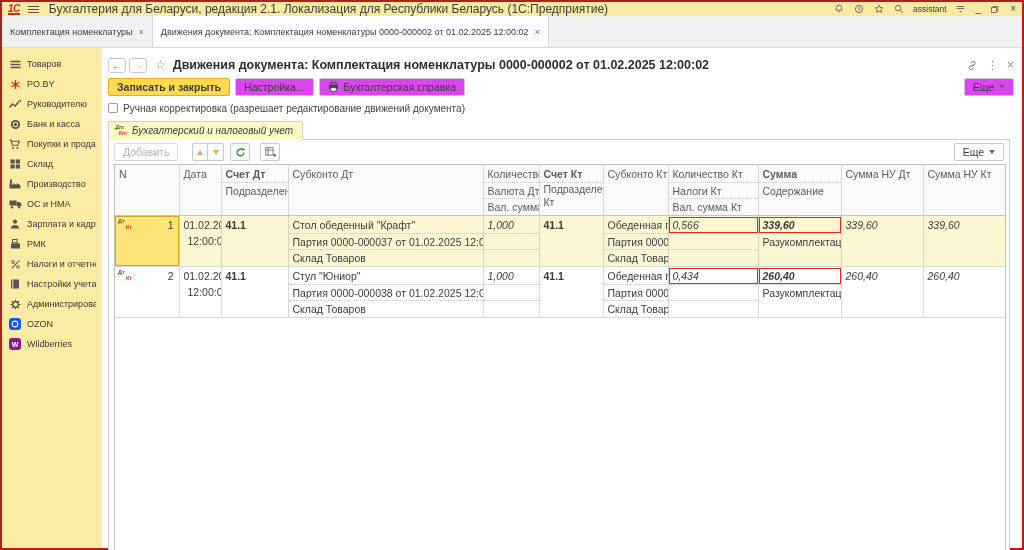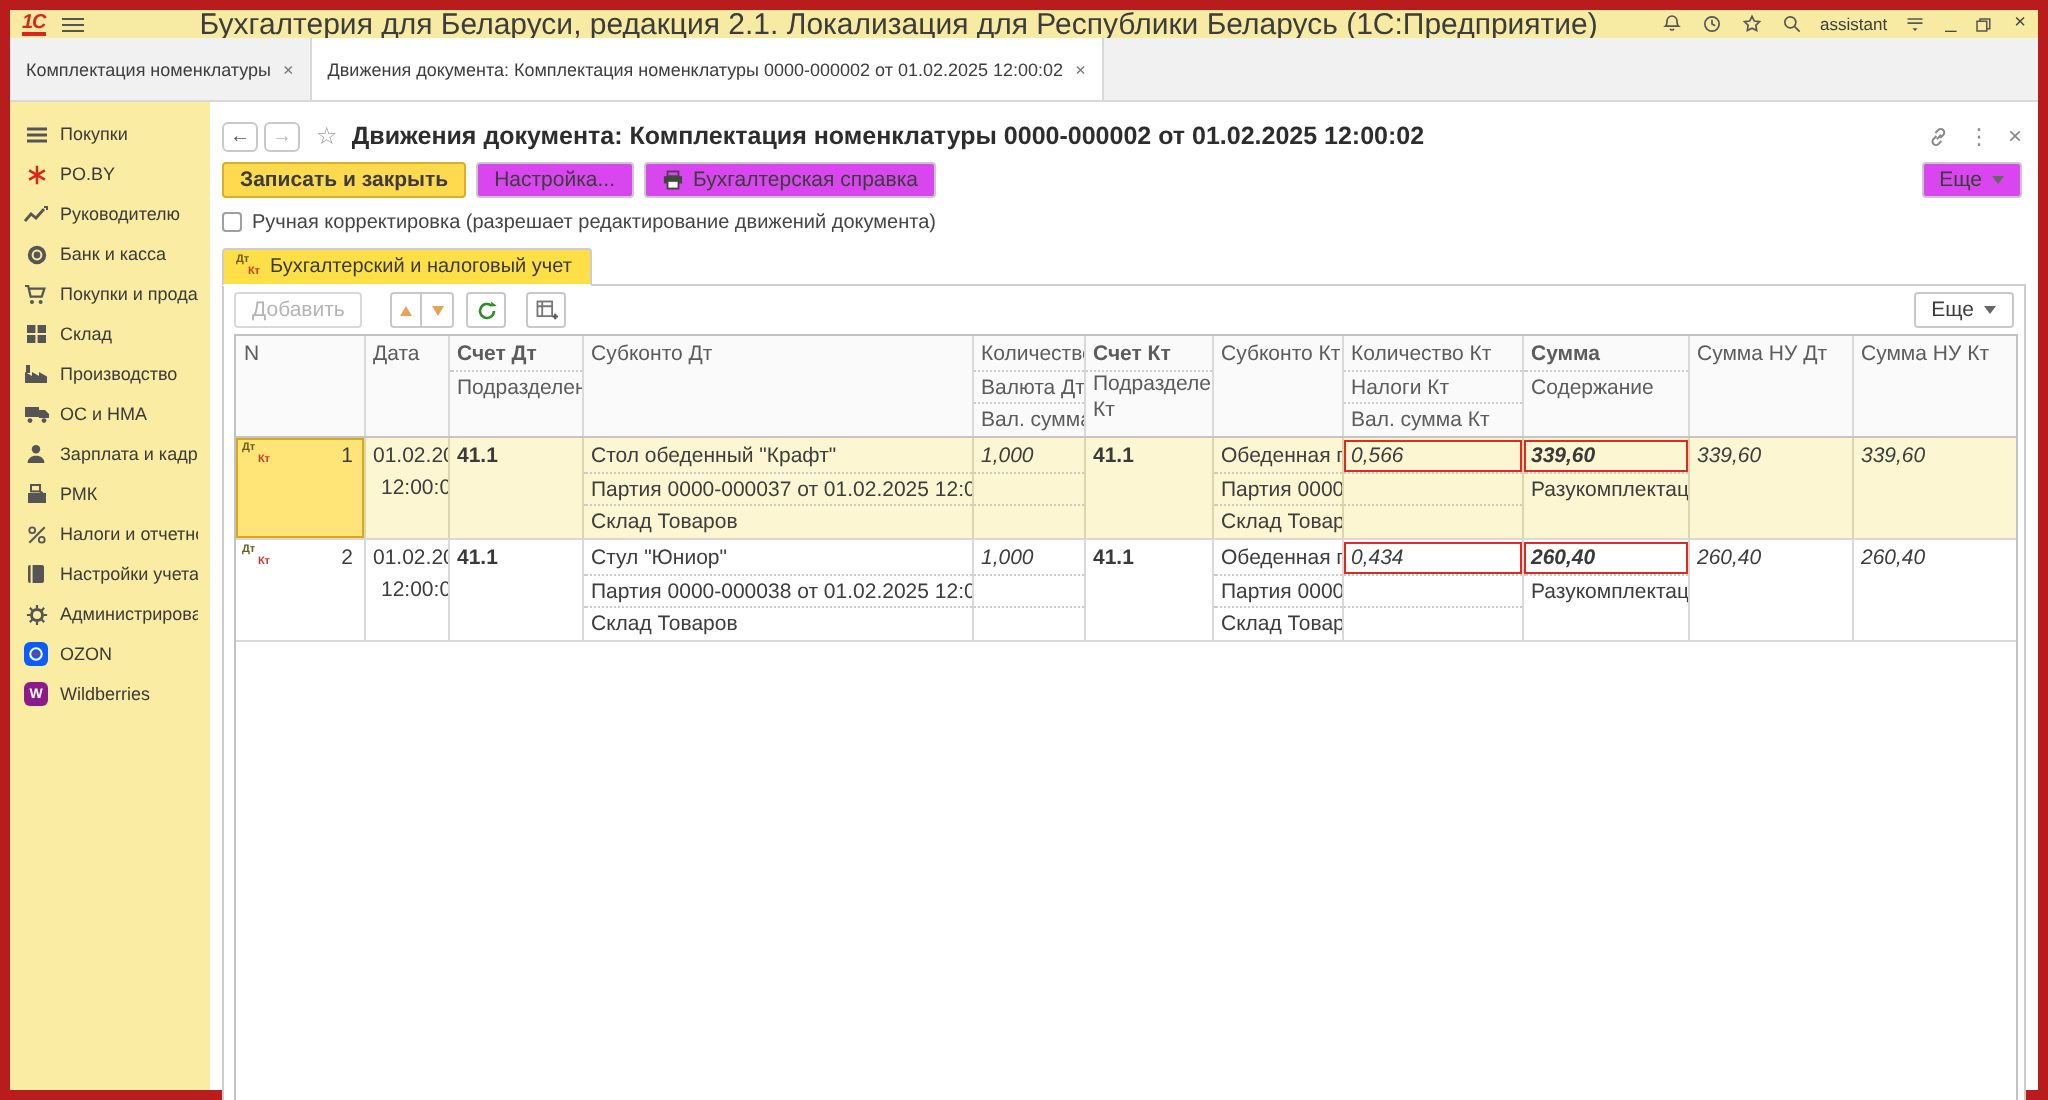--- a/index.html
+++ b/index.html
@@ -1,25 +1,25 @@
 <!DOCTYPE html>
 <html><head>
 <meta charset="utf-8">
 <style>
   * { margin:0; padding:0; box-sizing:border-box; }
   html,body { width:1024px; height:550px; overflow:hidden; }
   body { font-family:"Liberation Sans","DejaVu Sans",sans-serif; background:#fff; color:#333; }
-  .app { width:1024px; height:550px; border:5px solid #b91c1c; display:flex; flex-direction:column; background:#fff; }
+  .app { width:1024px; height:550px; border:2px solid #b91c1c; display:flex; flex-direction:column; background:#fff; }
 
   
   .titlebar { height:14px; background:#f7eba3; display:flex; align-items:center; padding:0 6px; flex:0 0 auto; }
   .logo1c { color:#d8281e; font-weight:bold; font-style:italic; font-size:10px; letter-spacing:-0.5px; border-bottom:2px solid #d8281e; line-height:9px; margin-right:8px; }
   .hamb { width:11px; margin-right:10px; display:flex; flex-direction:column; gap:2px; }
   .hamb i { display:block; height:1px; background:#555; }
-  .wtitle { font-size:15px; color:#3c3c3c; white-space:nowrap; overflow:hidden;margin-left:48px; }
+  .wtitle { font-size:12px; color:#3c3c3c; white-space:nowrap; overflow:hidden; }
   .tspacer { flex:1; }
   .tbico { width:13px; height:11px; display:inline-flex; align-items:center; justify-content:center; margin-left:7px; }
   .tbico svg { display:block; }
   .assist { font-size:8.5px; color:#3c3c3c; margin-left:8px; }
   .wbtn { font-size:10px; color:#444; margin-left:9px; line-height:10px; }
 
   
   .tabbar { height:32px; background:#f1f1f1; border-bottom:1px solid #d9d9d9; display:flex; align-items:stretch; flex:0 0 auto; }
   .apptab { display:flex; align-items:center; padding:0 8px; font-size:9px; color:#3d3d3d; border-right:1px solid #d9d9d9; white-space:nowrap; }
   .apptab.active { background:#fff; }
@@ -51,21 +51,21 @@
   .btn .bico { margin-right:5px; display:inline-flex; }
   .cmdspacer { flex:1; }
   .caret { width:0; height:0; border-left:3px solid transparent; border-right:3px solid transparent; border-top:4px solid #666; margin-left:5px; }
 
   
   .checkrow { display:flex; align-items:center; padding:4px 8px 0 6px; height:18px; }
   .cbox { width:10px; height:10px; border:1px solid #9f9f9f; border-radius:2px; background:#fff; margin-right:5px; flex:0 0 auto; }
   .cblabel { font-size:10px; color:#444; }
 
   
-  .doctab { display:inline-flex; align-items:flex-end; margin-left:6px; margin-top:3px; padding:2px 9px 3px 6px; border:1px solid #cdcdcd; border-bottom:1px solid #fff; background:#fde047; position:relative; z-index:2; margin-bottom:-1px; font-size:10px; color:#3a3a3a; border-radius:2px 2px 0 0; }
+  .doctab { display:inline-flex; align-items:flex-end; margin-left:6px; margin-top:3px; padding:2px 9px 3px 6px; border:1px solid #cdcdcd; border-bottom:1px solid #fff; background:#fef9c3; position:relative; z-index:2; margin-bottom:-1px; font-size:10px; color:#3a3a3a; border-radius:2px 2px 0 0;font-style:italic; }
   .panel { margin-left:6px; width:902px; height:438px; border:1px solid #cdcdcd; background:#fff; position:relative; z-index:1; }
 
   .tgtoolbar { display:flex; align-items:center; padding:3px 5px; height:24px; }
   .tbtn { height:18px; border:1px solid #c9c9c9; border-radius:2px; background:#fff; display:inline-flex; align-items:center; justify-content:center; padding:0 8px; font-size:10.5px; color:#3c3c3c; margin-right:4px; }
   .tbtn.dis { color:#b5b5b5; border-color:#d9d9d9; }
   .sqbtn { width:20px; padding:0; }
   .arrgrp { display:inline-flex; margin:0 6px 0 10px; }
   .arrgrp .tbtn { margin-right:0; border-radius:0; width:16px; padding:0; }
   .arrgrp .tbtn:first-child { border-radius:2px 0 0 2px; }
   .arrgrp .tbtn:last-child { border-radius:0 2px 2px 0; border-left:none; }
@@ -165,21 +165,21 @@
 
   <div class="bodyrow">
 
     <div class="sidebar">
       <div class="sbitem">
         <span class="sbicon">
             <svg width="11" height="9" viewBox="0 0 11 9">
               <path d="M0.5 1.5h10M0.5 4.5h10M0.5 7.5h10" stroke="#555" stroke-width="1.6"></path>
             </svg>
           </span>
-        <span class="sblabel">Покупки</span>
+        <span class="sblabel">Товаров</span>
       </div>
       <div class="sbitem">
         <span class="sbicon">
             <svg width="11" height="11" viewBox="0 0 12 12">
               <path d="M6 1v10M1.7 3.5l8.6 5M10.3 3.5l-8.6 5" stroke="#d8281e" stroke-width="1.4"></path>
             </svg>
           </span>
         <span class="sblabel">PO.BY</span>
       </div>
       <div class="sbitem">

